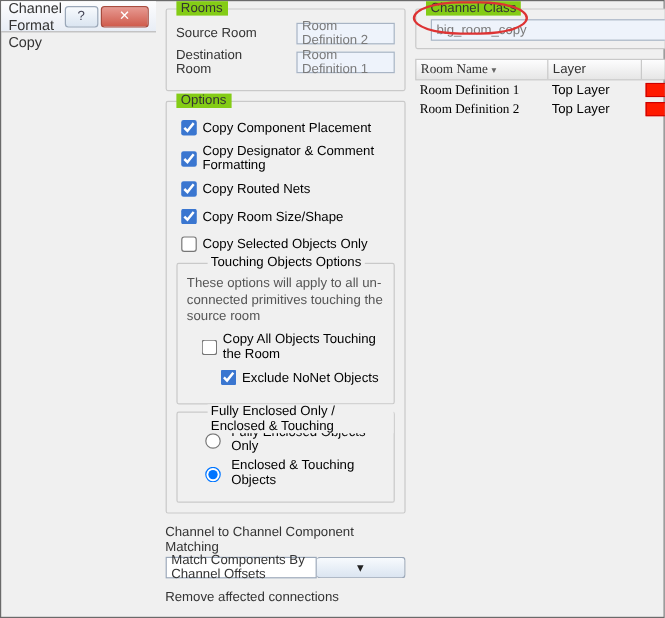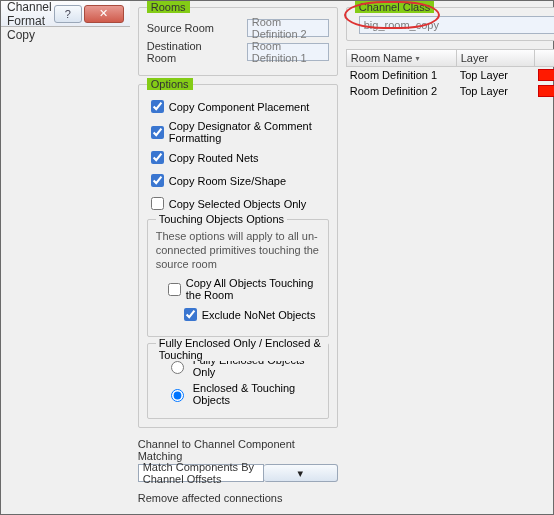--- a/index.html
+++ b/index.html
@@ -14,40 +14,40 @@
   .left { width: 200px; }
   .right { flex:1; position:relative; }
   .group { border:1px solid #c9c9c9; border-radius:2px; padding:8px 8px 8px 8px; margin-bottom:8px; position:relative; background:#f0f0f0; }
   .group > .legend { position:absolute; top:-7px; left:8px; background:#84cc16; padding:0 4px; color:#333; }
   .row { display:flex; align-items:center; margin:3px 0; gap:16px; }
   .lbl { color:#333; }
   .txt { flex:1; height:18px; border:1px solid #a8b4c4; background:#eef3fb; color:#7a7a7a; padding:0 4px; display:flex; align-items:center; }
   .cb { display:flex; align-items:center; gap:2px; margin:4px 0; }
   .cb input[type=checkbox]{ width:13px; height:13px; accent-color:#3a76d0; }
   .sub { border:1px solid #c9c9c9; border-radius:2px; padding:6px 8px 8px; margin-top:6px; position:relative; }
-  .sub .legend { position:absolute; top:-7px; left:8px; background:#f0f0f0; padding:0 3px; }
+  .sub .legend { position:absolute; top:-7px; left:25px; background:#f0f0f0; padding:0 3px; }
   .note { color:#555; margin:4px 0 6px; line-height:1.25; }
   .radio { display:flex; align-items:center; gap:6px; margin:4px 0 4px 10px; }
   .combo { display:flex; }
   .combo .field { flex:1; height:18px; border:1px solid #9aa7b8; background:#fff; padding:0 4px; display:flex; align-items:center; color:#333; }
   .combo .btn { width:16px; height:18px; border:1px solid #9aa7b8; border-left:none; background:linear-gradient(#f7fafd,#dbe5f1); display:flex; align-items:center; justify-content:center; }
   .section-label { color:#333; margin:2px 0 2px; }
   .table { border:0; }
   .thead { display:flex; background:linear-gradient(#fdfdfe,#e6e6e6); border:1px solid #c9c9c9; height:18px; }
   .th { border-right:1px solid #c9c9c9; padding:0 4px; display:flex; align-items:center; color:#333; gap:3px; }
   .th.sort::after { content:"▾"; font-size:8px; color:#666; }
   .tbody { }
   .tr { display:flex; height:16px; align-items:center; }
   .td { padding:0 4px; display:flex; align-items:center; overflow:hidden; }
   .swatch { width:24px; height:12px; background:#ff1a00; border:1px solid #c00; }
   .btn { min-width:74px; height:22px; border:1px solid #8f9bab; border-radius:3px; background:linear-gradient(#fdfdfe,#e5ebf3); display:flex; align-items:center; justify-content:center; color:#222; }
   .circle { position:absolute; border:2px solid #d33; border-radius:50%/60%; width:96px; height:28px; pointer-events:none; }
   .chk { width:13px; height:13px; }
   
-  .c-room { width:110px; }
+  .c-room { width:110px;font-family:Liberation Serif, serif; }
   .c-layer { width:78px; }
   .c-swatch { width:30px; justify-content:center; }
   .c-comp { width:66px;text-align:right; }
   .c-copy { width:36px; justify-content:center; }
 </style>
 </head>
 <body>
 
 <div class="window">
   <div class="titlebar">

